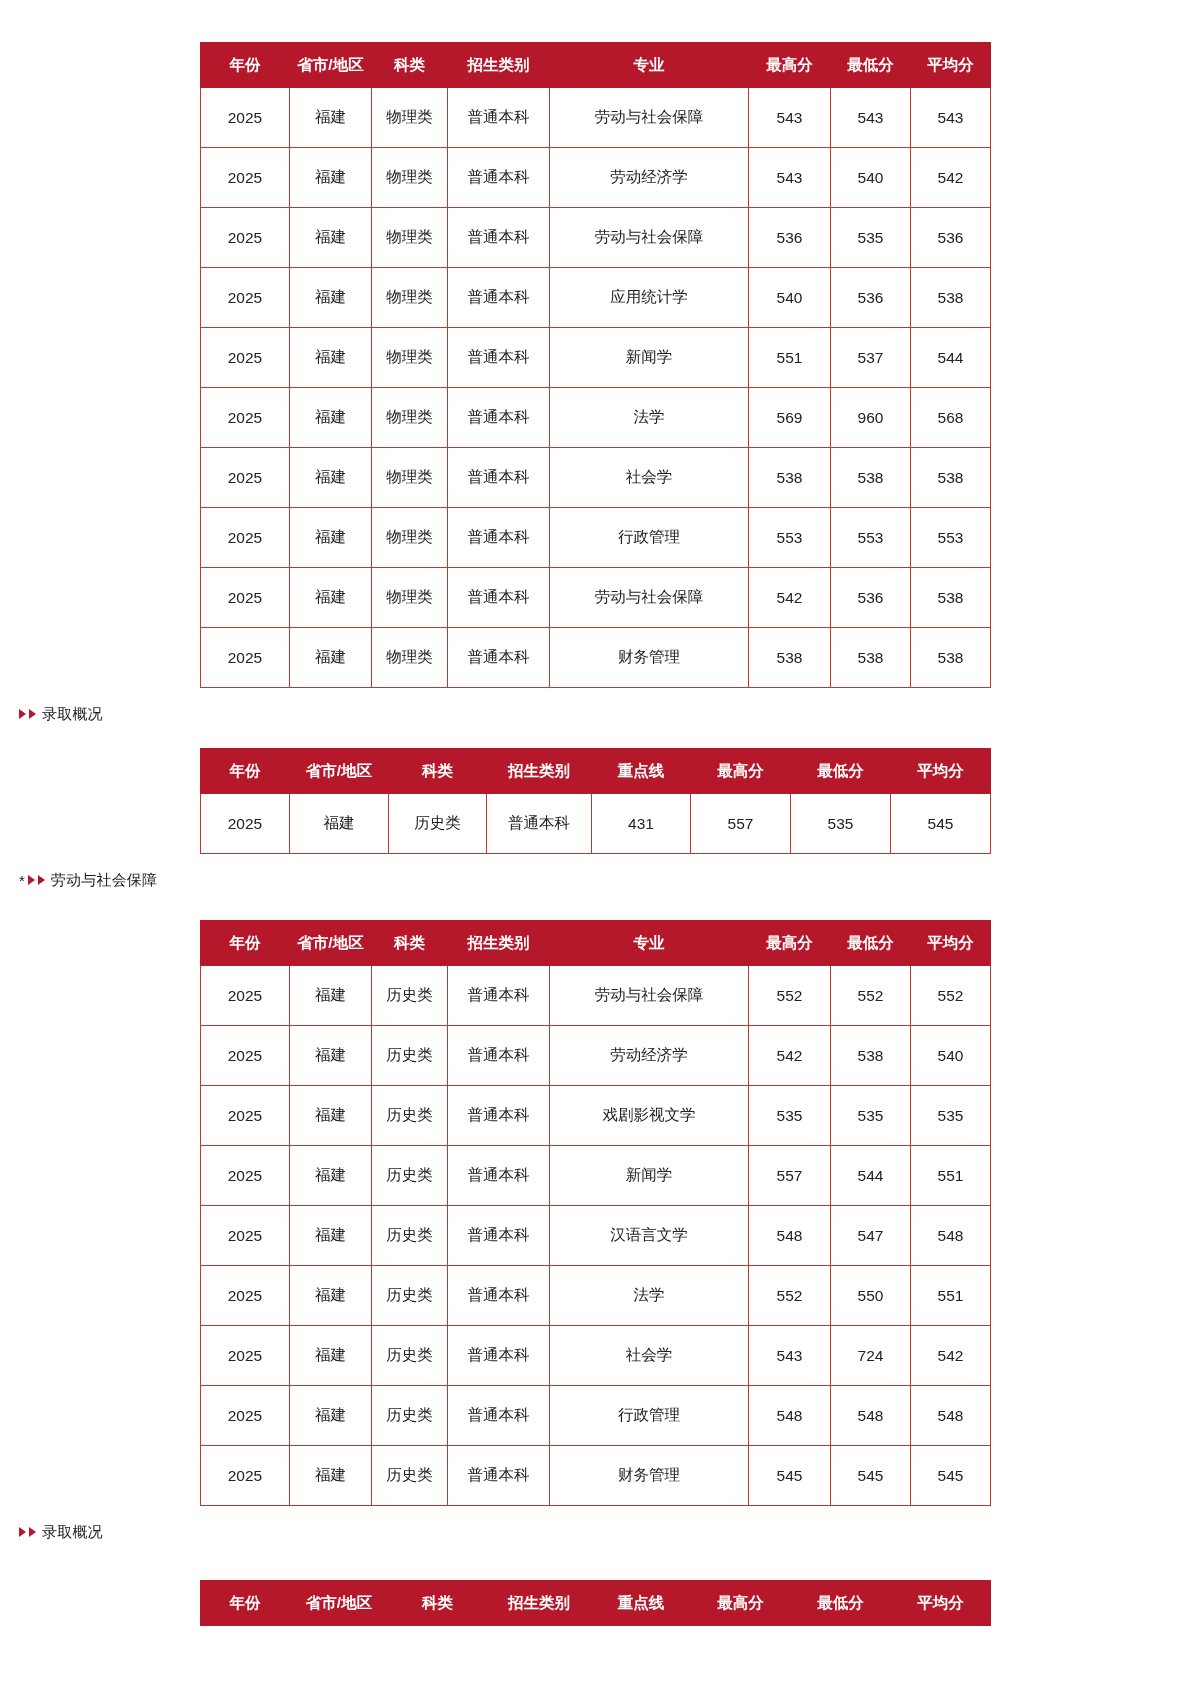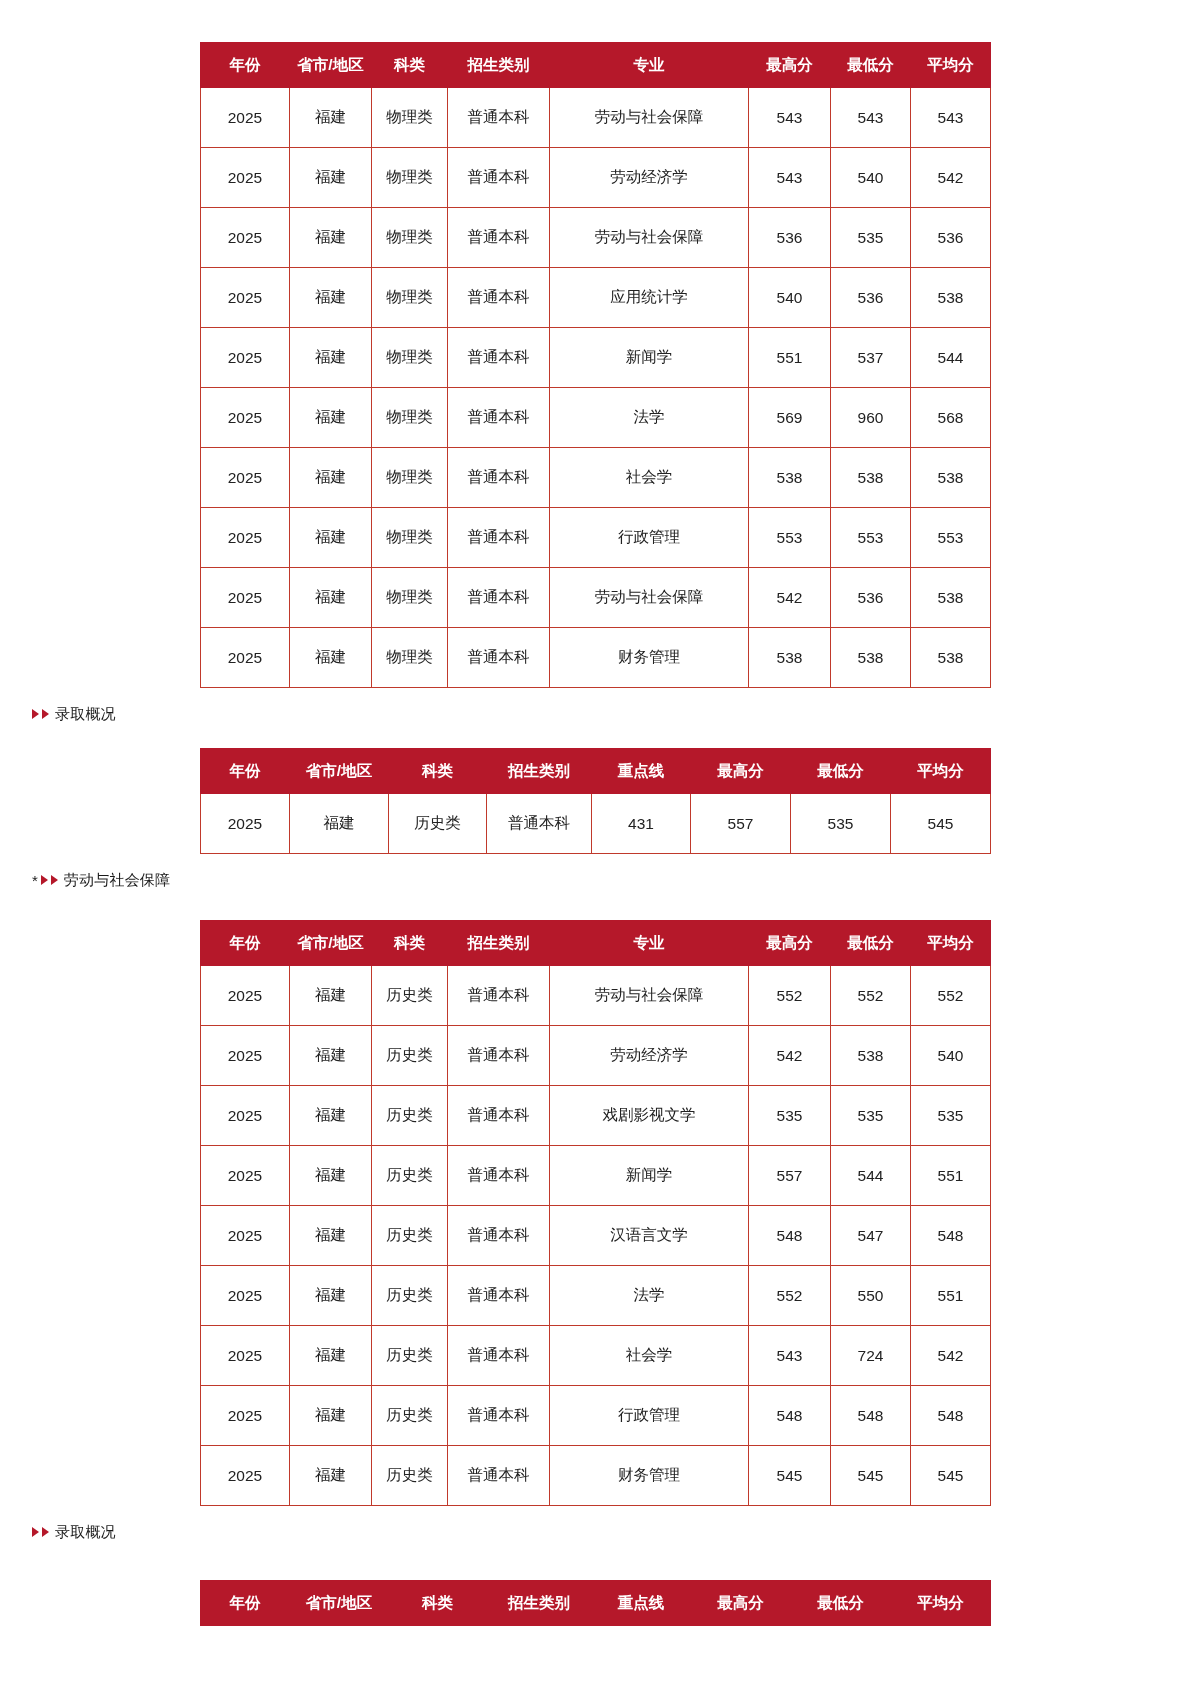--- a/index.html
+++ b/index.html
@@ -72,21 +72,21 @@
   table.summary col.s-min    { width: 100px; }
   table.summary col.s-avg    { width: 100px; }
 
   
   .caption {
     display: flex;
     align-items: center;
     gap: 2px;
     font-size: 15px;
     color: #1a1a1a;
-    padding-left: 32px;
+    padding-left: 19px;
     height: 28px;
   }
   .caption .star {
     color: #1a1a1a;
     font-size: 15px;
     line-height: 1;
     margin-right: 1px;
   }
   .caption .tri {
     display: inline-block;

